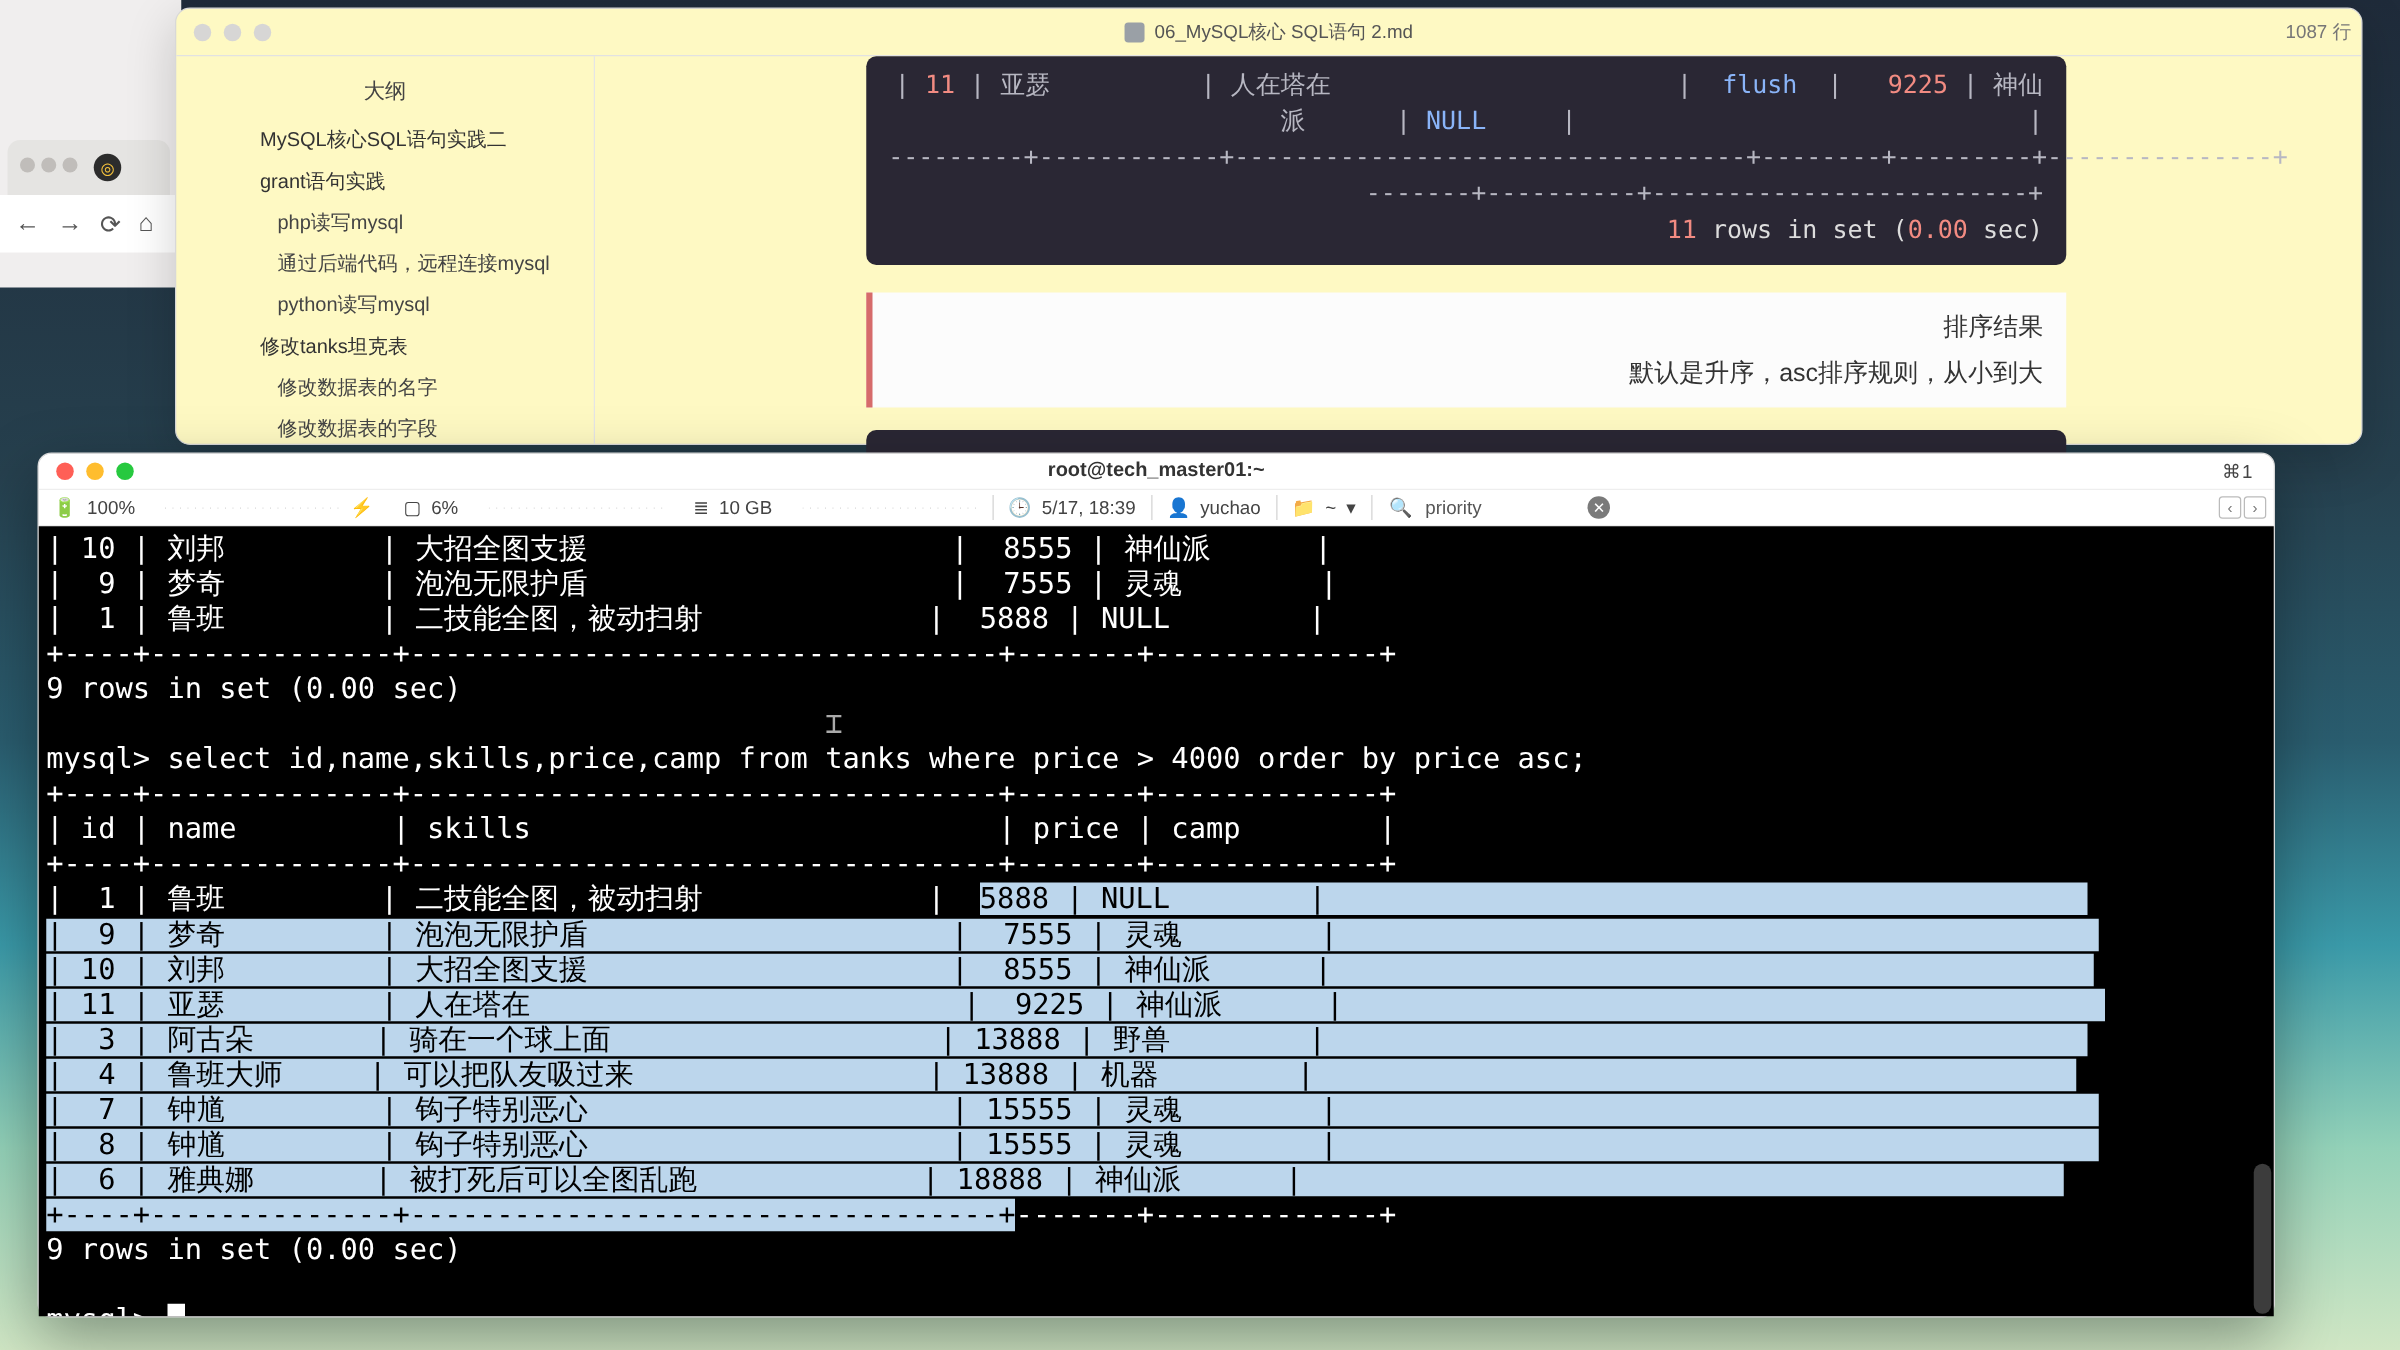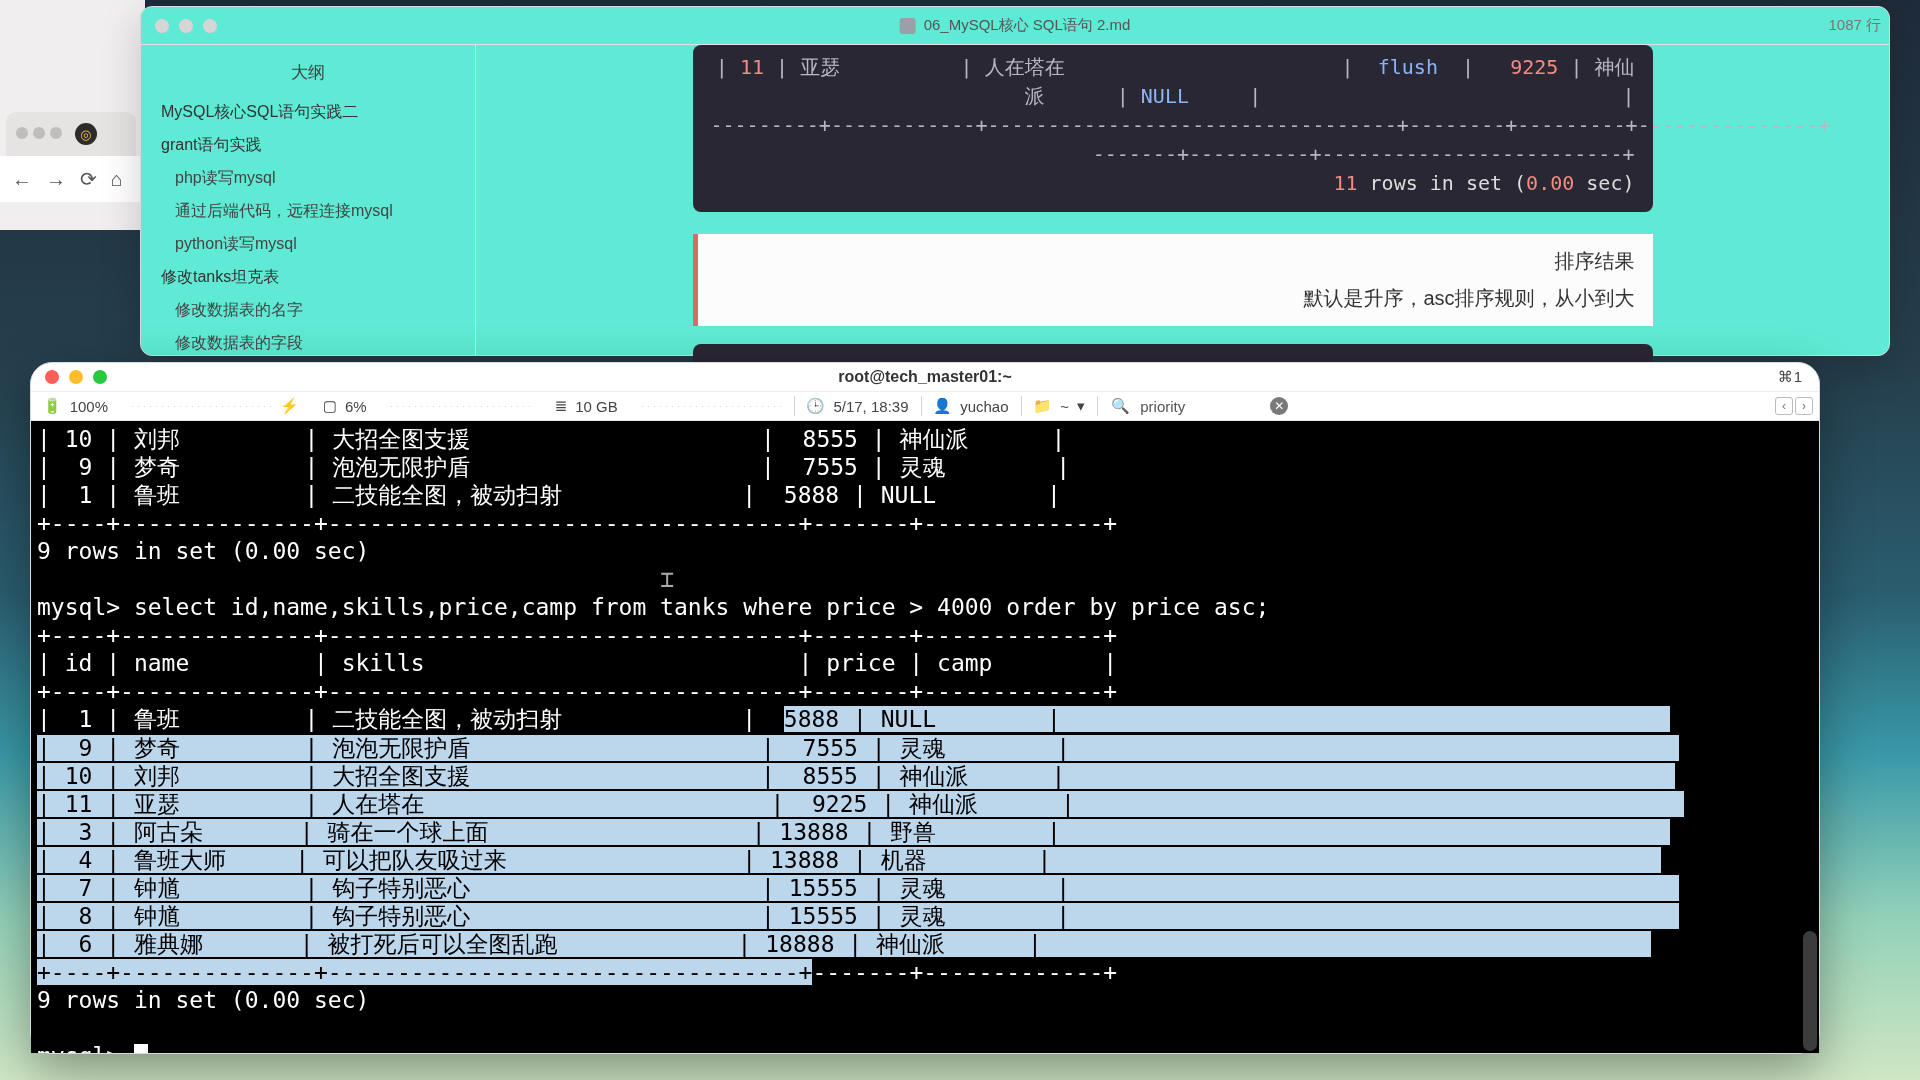--- a/index.html
+++ b/index.html
@@ -15,34 +15,34 @@
 .browser-hint { position:absolute; left:0; top:0; width:145px; height:230px; background:#f0eeee; }
 .browser-tab { position:absolute; left:6px; top:112px; width:130px; height:44px; background:#e5e4e2; border-radius:10px 10px 0 0; display:flex; align-items:center; gap:8px; padding:0 10px; }
 .browser-tab-dots span{ width:12px;height:12px;border-radius:50%;display:inline-block;background:#c0bdba;margin-right:5px;}
 .browser-favicon{ width:22px;height:22px;border-radius:50%;background:#2c2c2c; display:flex;align-items:center;justify-content:center;color:#f4c23c;font-size:13px;}
 .browser-nav { position:absolute; left:0; top:156px; width:145px; height:46px; background:#fff; display:flex; align-items:center; gap:14px; padding:0 12px; font-size:20px; color:#555;}
 .browser-nav span{ }
 
 
 .md-window {
   position:absolute; left:140px; top:6px; width:1750px; height:350px;
-  background:#5eead4; border:1px solid #d8d8d8; border-radius:12px;
+  background:#fef9c3; border:1px solid #d8d8d8; border-radius:12px;
   box-shadow:0 12px 40px rgba(0,0,0,.18);
 }
 .md-titlebar{ height:38px; border-bottom:1px solid #e2e2e2; display:flex; align-items:center; position:relative;}
 .md-traffic{ position:absolute; left:14px; display:flex; gap:10px;}
 .md-traffic span{ width:14px;height:14px;border-radius:50%;background:#d7d6d5;display:inline-block;}
 .md-fname{ position:absolute; left:50%; transform:translateX(-50%); display:flex; align-items:center; gap:8px; font-size:15px; color:#555;}
 .md-fname .ficon{ width:16px;height:16px;background:#9aa0a6;border-radius:3px;}
 .md-lines{ position:absolute; right:8px; font-size:15px; color:#777;margin-left:23px;}
 
 .md-body{ display:flex; height:calc(100% - 38px); }
 .md-outline{ width:335px; border-right:1px solid #e5e5e5; padding:8px 0 0 0;}
 .md-outline h4{ text-align:center; font-weight:500; font-size:17px; color:#444; padding:8px 0 12px; }
-.md-outline ul{ list-style:none; }
+.md-outline ul{ list-style:none;padding-left:47px; }
 .md-outline li{ padding:6px 10px 6px 20px; font-size:16px; color:#333; white-space:nowrap; cursor:pointer;}
 .md-outline li.l2{ padding-left:34px; color:#444;}
 .md-outline li.l3{ padding-left:48px; color:#555;}
 
 .md-content{ flex:1; padding:0 20px 0 0; position:relative;text-align:right; }
 .code-block{
   margin:0 auto; width:960px; background:#2a2734; color:#ddd; border-radius:8px;
   font-family:Menlo,Consolas,monospace; font-size:20px; line-height:1.45;
   padding:8px 18px 14px; white-space:pre;
 }
@@ -55,21 +55,21 @@
   padding:14px 18px; font-size:20px; color:#333;
 }
 .note-box .title{ margin-bottom:10px;}
 
 
 .code-stub{ width:960px; margin:18px auto 0; height:22px; background:#2a2734; border-radius:8px 8px 0 0;}
 
 
 .term-window{
   position:absolute; left:30px; top:362px; width:1790px; height:692px;
-  background:#fff; border-radius:22px; border:1px solid #d9d9d9;
+  background:#fff; border-radius:11px; border:1px solid #d9d9d9;
   box-shadow:0 18px 50px rgba(0,0,0,.35);
 }
 .term-titlebar{ height:28px; display:flex; align-items:center; position:relative;}
 .term-traffic{ position:absolute; left:14px; display:flex; gap:10px;}
 .tt-r{background:#ff5f56;} .tt-y{background:#ffbd2e;} .tt-g{background:#27c93f;}
 .term-traffic span{ width:14px;height:14px;border-radius:50%;display:inline-block;}
 .term-title{ position:absolute; left:50%; transform:translateX(-50%); font-size:16px; font-weight:600; color:#333;}
 .term-right{ position:absolute; right:16px; font-size:15px; color:#444; letter-spacing:1px;}
 
 .term-status{ height:30px; border-top:1px solid #eee; border-bottom:1px solid #eee; display:flex; align-items:center; font-size:15px; color:#444;}

